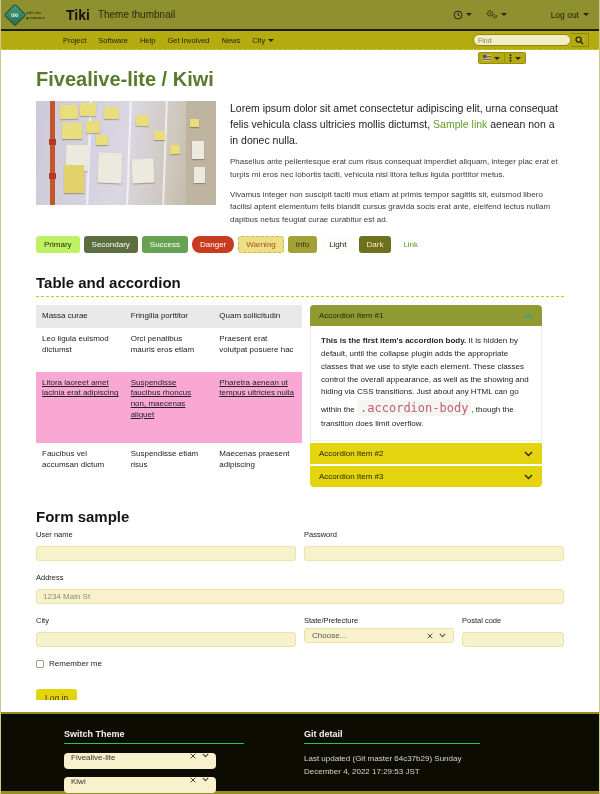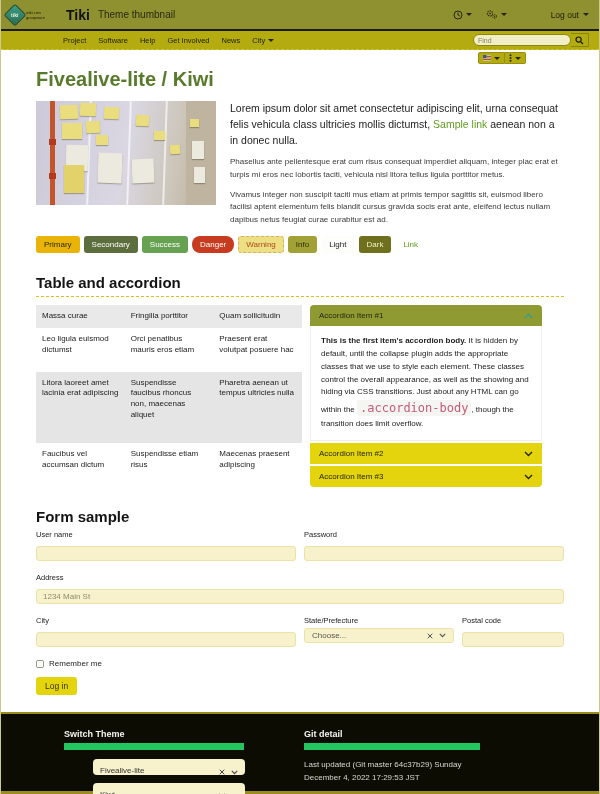--- a/index.html
+++ b/index.html
@@ -47,62 +47,62 @@
   .note { background:#e9dd7d; box-shadow:0 1px 1px rgba(60,50,20,.35); }
   .note.w { background:#eceadf; }
   .vline { background:rgba(255,255,255,.65); width:2px; }
   .intro-text { flex:1; }
   .lead { font-size:10.5px; line-height:1.5; color:#222; }
   .lead a { color:#5f9c20; text-decoration:none; cursor:pointer; }
   .psmall { font-size:8px; line-height:1.55; color:#3a3a3a; margin-top:8px; }
   
   .badges-row { display:flex; gap:4px; margin-top:10px; align-items:center; }
   .bd { font-size:8px; padding:3px 7px; border-radius:3px; border:1px solid transparent; cursor:pointer; font-family:inherit; }
-  .b-primary { background:#eab308; color:#2a2a00; }
+  .b-primary { background:#bef264; color:#2a2a00; }
   .b-secondary { background:#5c6e3e; color:#fff; }
   .b-success { background:#67a253; color:#fff; }
   .b-danger { background:#c73c1e; color:#fff;border-radius:8px; }
   .b-warning { background:#ecdf84; color:#b1491c; border:1px dashed #d6b25a; }
   .b-info { background:#a2a135; color:#2f2f08; }
   .b-light { background:#fdfdfa; color:#1a1a1a; }
   .b-dark { background:#6e701e; color:#f5f0c0; }
   .b-link { background:transparent; color:#5f9c20; }
   
   h2 { font-size:15px; font-weight:700; color:#141414; margin:21px 0 5px; }
   .hr-dashed { border:none; border-top:1px dashed #d4c41e; margin:2px 0 8px; }
   .two-col { display:flex; gap:8px; }
   table.demo { width:266px; border-collapse:collapse; font-size:8px; table-layout:fixed; flex:0 0 auto; }
   table.demo th, table.demo td { text-align:left; padding:6px 6px; vertical-align:top; line-height:1.35; color:#222; font-weight:normal; }
   table.demo thead tr { background:#e9e9e9; }
-  table.demo tbody tr:nth-child(2) { background:#e5e5e5; }
+  table.demo tbody tr:nth-child(2) { background:#f9a8d4;text-decoration:underline; }
   .accordion { width:232px; font-size:8px; }
   .acc-h { padding:6px 9px; display:flex; justify-content:space-between; align-items:center; cursor:pointer; color:#26260c; }
   .acc-h.first { background:#8f9a33; border-radius:4px 4px 0 0; }
   .acc-h.yellow { background:#e3d40e; margin-top:2px; }
   .acc-h.last { border-radius:0 0 4px 4px; }
   .acc-body { background:#fff; border:1px solid #f0f0ea; border-top:none; padding:9px 10px; line-height:1.6; color:#222; }
   .acc-body code { font-family:"DejaVu Sans Mono",monospace; font-size:12px; color:#c25b7c; background:#f5f5f2; padding:1px 3px; border-radius:2px; }
   
   .form-row { display:flex; gap:8px; margin-bottom:12px; }
   .field { display:block; }
   .field label { display:block; font-size:7.5px; color:#222; margin-bottom:3px; }
   .tinput { width:100%; height:15px; background:#f7f2cb; border:1px solid #eae2a8; border-radius:3px; font-size:8px; padding:0 6px; color:#333; font-family:inherit; }
   .tinput::placeholder { color:#8f8c6a; }
   .fw1 { flex:1; } .w150 { width:150px; flex:0 0 auto; } .w102 { width:102px; flex:0 0 auto; }
   .select { height:15px; background:#f7f2cb; border:1px solid #eae2a8; border-radius:3px; display:flex; align-items:center; padding:0 7px; font-size:8px; color:#555; cursor:pointer; gap:6px; }
   .select .grow { flex:1; }
-  .cb-row { display:flex; align-items:center; gap:5px; margin:6px 0 7px; }
+  .cb-row { display:flex; align-items:center; gap:5px; margin:6px 0 19px; }
   .cb { width:8px; height:8px; background:#fff; border:1px solid #9a9a8a; border-radius:2px; cursor:pointer; }
   .cb-label { font-size:8px; color:#222; }
   .btn-login, .btn-setsail { background:#e3d40e; color:#3a3000; font-size:8.5px; padding:4px 9px; border:none; border-radius:3px; cursor:pointer; font-family:inherit; }
   
   footer { flex:0 0 auto; margin-top:12px; background:#0c0c03; border-top:2px solid #9a8c1e; border-bottom:3px solid #9a8c1e; padding:15px 0 14px 63px; display:flex; gap:60px; height:82px; }
-  .f-col h4 { font-size:9px; font-weight:700; color:#f5f5f0; border-bottom:7px solid #22c55e; padding-bottom:4px; margin-bottom:9px; }
+  .f-col h4 { font-size:9px; font-weight:700; color:#f5f5f0; border-bottom:1px solid #22c55e; padding-bottom:4px; margin-bottom:9px; }
   .f-col.left { width:180px; } .f-col.right { width:176px; }
-  .f-select { width:152px; height:16px; background:#f7f2cb; border-radius:4px; display:flex; align-items:flex-end; padding:0 7px; font-size:8px; color:#333; margin-bottom:8px; cursor:pointer; gap:6px;margin-left:29px; }
+  .f-select { width:152px; height:16px; background:#f7f2cb; border-radius:4px; display:flex; align-items:flex-start; padding:0 7px; font-size:8px; color:#333; margin-bottom:8px; cursor:pointer; gap:6px; }
   .f-select .grow { flex:1; }
   .git-text { font-size:8px; color:#d8d8d0; line-height:1.6; }
   svg { display:block; }
 </style>
 </head>
 <body>
 
 <header class="topbar">
   <div class="logo-wrap">
     <div class="diamond">

